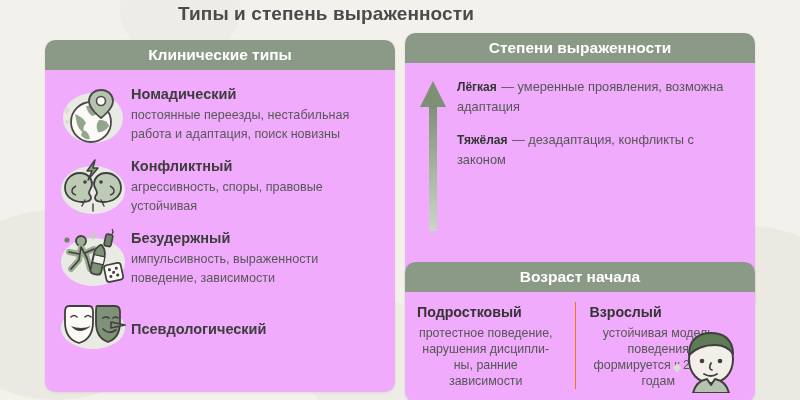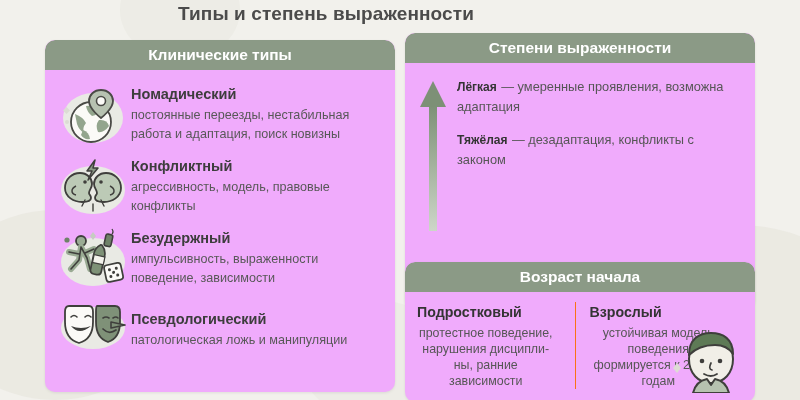--- a/index.html
+++ b/index.html
@@ -165,21 +165,21 @@
           <circle cx="30" cy="30" r="1.8" fill="#3f3f3c"></circle>
           <path d="M66 36 c0 -9 -7 -15 -15 -15 c-7 0 -12 5 -12 11 c0 4 3 6 3 9 c0 2 -2 2 -2 5 c0 3 4 4 9 4 c8 0 17 -5 17 -14z" fill="#bccab6" stroke="#3f3f3c" stroke-width="1.8" stroke-linejoin="round"></path>
           <path d="M55 34 q4 2 4 5 q0 3 -4 4" fill="none" stroke="#3f3f3c" stroke-width="1.5"></path>
           <circle cx="46" cy="30" r="1.8" fill="#3f3f3c"></circle>
           <path d="M40 8 l-8 11 h5 l-4 9 l10 -12 h-5 z" fill="#8b9a86" stroke="#3f3f3c" stroke-width="1.5" stroke-linejoin="round"></path>
           <path d="M30 48 l-3 6 M46 48 l3 6 M38 52 l0 7" stroke="#3f3f3c" stroke-width="1.4" stroke-linecap="round"></path>
         </svg>
       </div>
       <div class="type-text">
         <div class="type-name">Конфликтный</div>
-        <div class="type-desc">агрессивность, модель, правовые конфликты</div>
+        <div class="type-desc">агрессивность, споры, правовые устойчивая</div>
       </div>
     </div>
 
     <div class="type-row">
       <div class="type-icon">
         <svg width="76" height="66" viewBox="0 0 76 66">
           <ellipse cx="38" cy="38" rx="32" ry="24" fill="#e9eae4"></ellipse>
           <circle cx="26" cy="17" r="5" fill="#9aab94" stroke="#3f3f3c" stroke-width="1.8"></circle>
           <path d="M26 23 l-2 13 l-8 9 M26 23 l6 11 l3 11 M24 30 l-10 -2 M30 29 l9 -4" fill="none" stroke="#9aab94" stroke-width="6" stroke-linecap="round" stroke-linejoin="round"></path>
           <path d="M26 23 l-2 13 l-8 9 M26 23 l6 11 l3 11 M24 30 l-10 -2 M30 29 l9 -4" fill="none" stroke="#3f3f3c" stroke-width="1.6" stroke-linecap="round" stroke-linejoin="round"></path>
@@ -215,21 +215,20 @@
           <path d="M48 22 q3 -2 6 0 M58 22 q3 -2 5 0" fill="none" stroke="#3f3f3c" stroke-width="1.6" stroke-linecap="round"></path>
           <path d="M56 26 l14 3 l-14 3z" fill="#7f9178" stroke="#3f3f3c" stroke-width="1.6" stroke-linejoin="round"></path>
           <path d="M48 33 q6 6 13 1" fill="none" stroke="#3f3f3c" stroke-width="1.7" stroke-linecap="round"></path>
           <path d="M14 10 h20 q4 0 4 6 v10 q0 17 -14 21 q-14 -4 -14 -21 v-10 q0 -6 4 -6z" fill="#fbfaf7" stroke="#3f3f3c" stroke-width="1.8" stroke-linejoin="round"></path>
           <path d="M16 21 q3 -3 6 0 M30 21 q3 -3 6 0" fill="none" stroke="#3f3f3c" stroke-width="1.6" stroke-linecap="round"></path>
           <path d="M16 30 q8 10 20 0 q-10 4 -20 0z" fill="#3f3f3c"></path>
         </svg>
       </div>
       <div class="type-text">
         <div class="type-name">Псевдологический</div>
-        <div class="type-desc">патологическая ложь и манипуляции</div>
       </div>
     </div>
 
   </div>
 </div>
 
 <div class="card" id="severity-card">
   <div class="card-header">Степени выраженности</div>
   <div class="card-body">
     <div class="arrow-col">

